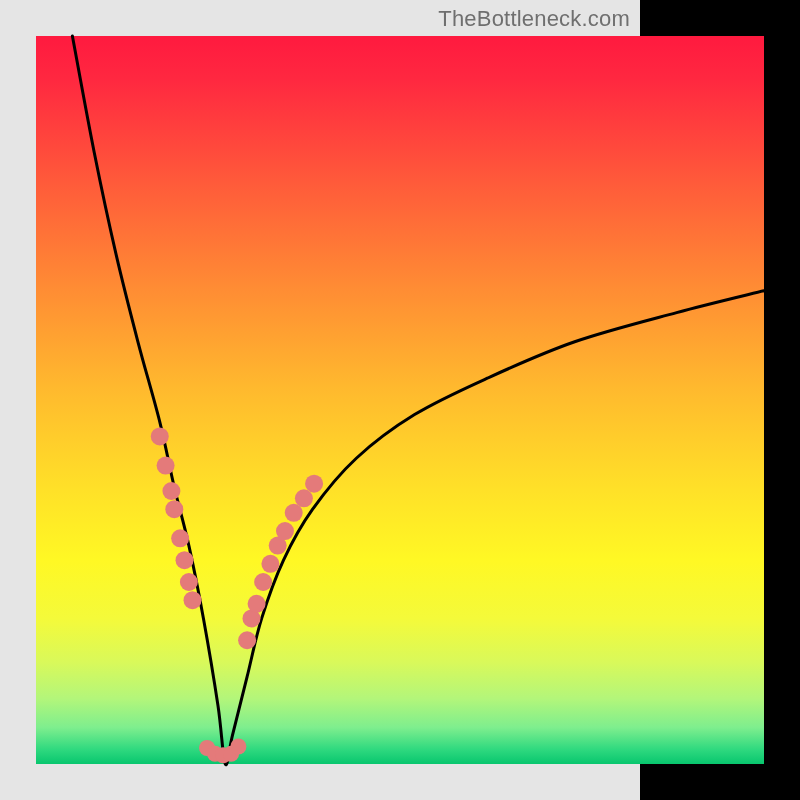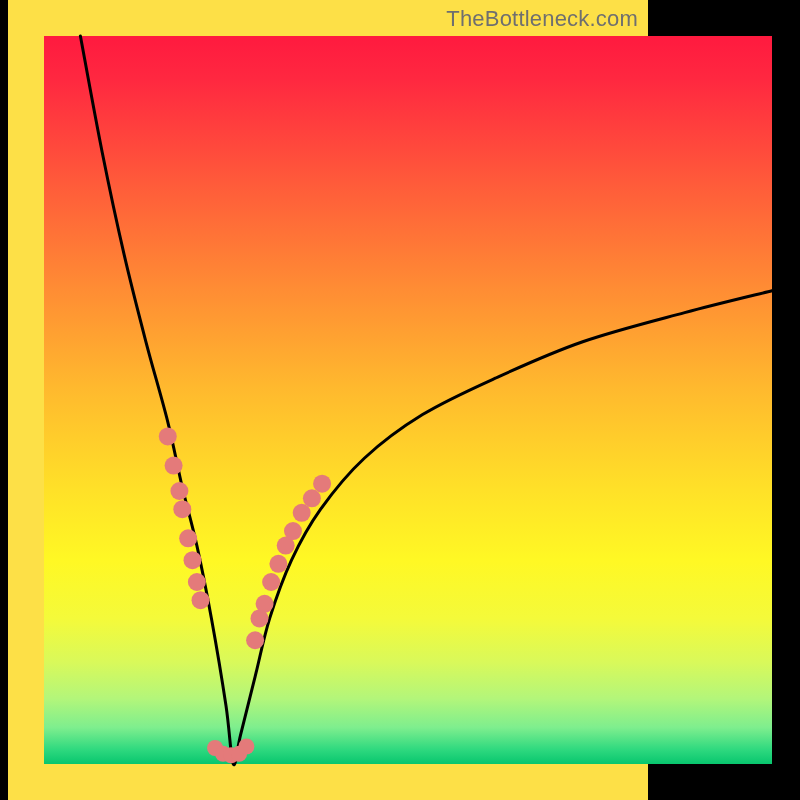--- a/index.html
+++ b/index.html
@@ -10,22 +10,21 @@
     overflow: hidden;
     background: #000;
     font-family: Arial, Helvetica, sans-serif;
   }
   .frame {
     position: absolute;
     left: 0;
     top: 0;
     width: 640px;
     height: 800px;
-    background: #fde047;
-    margin-left: 8px;
+    background: #e5e5e5;
   }
   .plot {
     position: absolute;
     left: 36px;
     top: 36px;
     width: 728px;
     height: 728px;
     
     background: linear-gradient(to bottom,
       #ff1a3f 0%,

